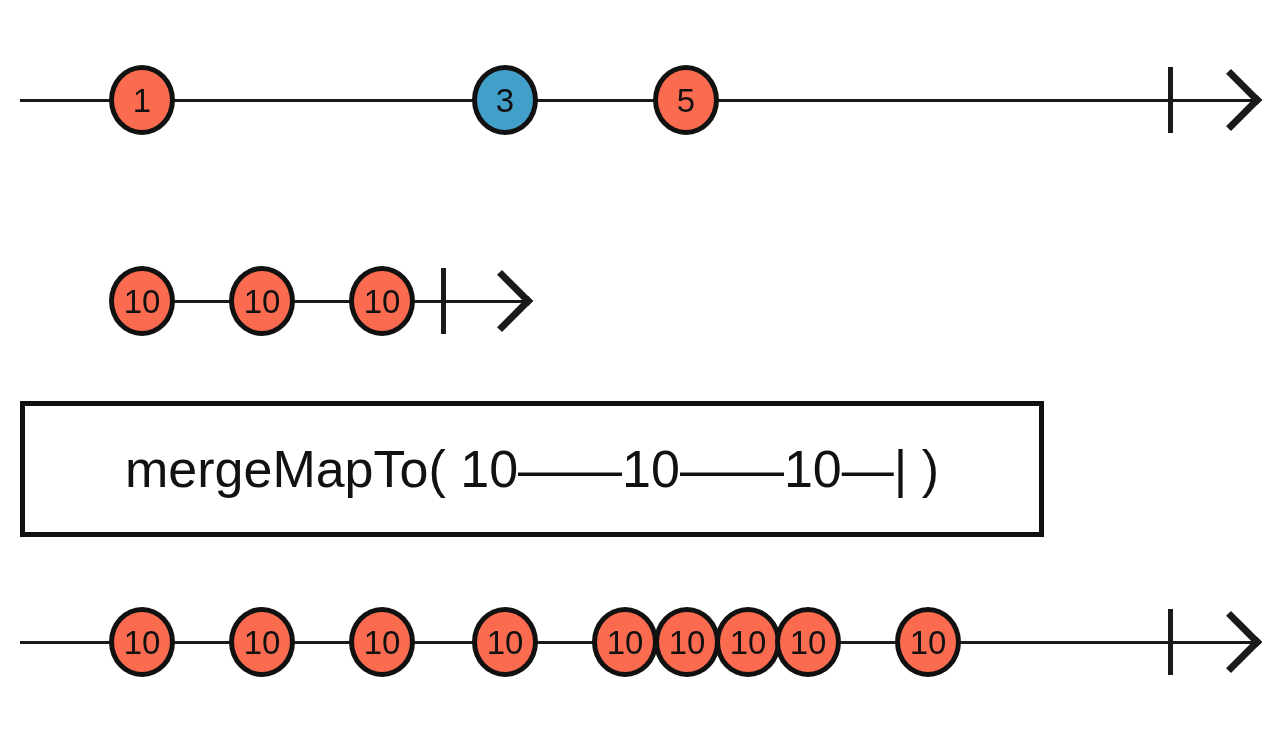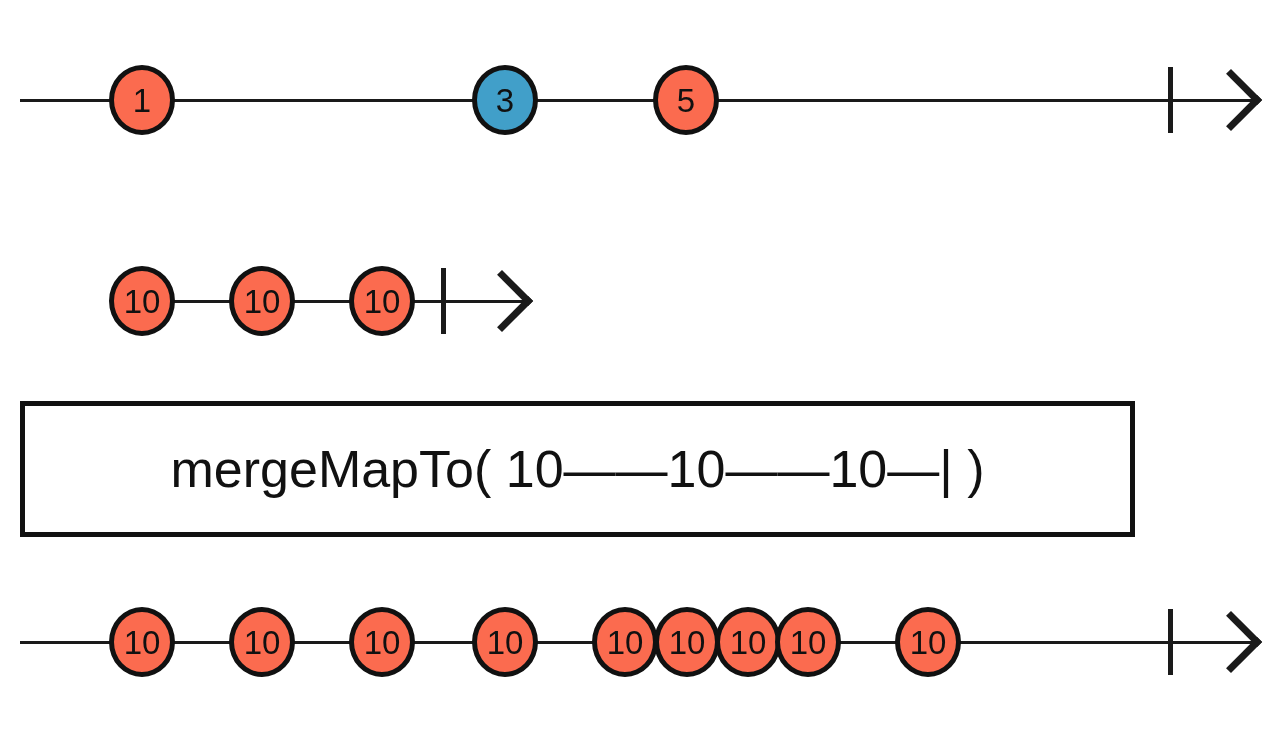--- a/index.html
+++ b/index.html
@@ -41,21 +41,21 @@
       <div class="marble" style="left: 653px; top: 65px; background: rgb(251, 107, 79);">5</div>
     </div>
   <div>
       <div class="tl-line" style="left: 142px; top: 299.5px; width: 385px;"></div>
       <div class="complete-bar" style="left: 440.5px; top: 268px; height: 66px;"></div>
       <div class="arrowhead" style="left: 480px; top: 279px;"></div>
       <div class="marble" style="left: 109px; top: 266px; background: rgb(251, 107, 79);">10</div>
       <div class="marble" style="left: 229px; top: 266px; background: rgb(251, 107, 79);">10</div>
       <div class="marble" style="left: 349px; top: 266px; background: rgb(251, 107, 79);">10</div>
     </div>
-  <div class="operator-box" id="operator-box" style="left: 20px; top: 401px; width: 1115px; height: 136px;">
+  <div class="operator-box" id="operator-box" style="left: 20px; top: 401px; width: 1024px; height: 136px;">
     <span class="operator-label">mergeMapTo( 10——10——10—| )</span>
   </div>
   <div>
       <div class="tl-line" style="left: 20px; top: 640.5px; width: 1236px;"></div>
       <div class="complete-bar" style="left: 1167.5px; top: 609px; height: 66px;"></div>
       <div class="arrowhead" style="left: 1209px; top: 620px;"></div>
       <div class="marble" style="left: 109px; top: 607px; background: rgb(251, 107, 79);">10</div>
       <div class="marble" style="left: 229px; top: 607px; background: rgb(251, 107, 79);">10</div>
       <div class="marble" style="left: 349px; top: 607px; background: rgb(251, 107, 79);">10</div>
       <div class="marble" style="left: 472px; top: 607px; background: rgb(251, 107, 79);">10</div>

